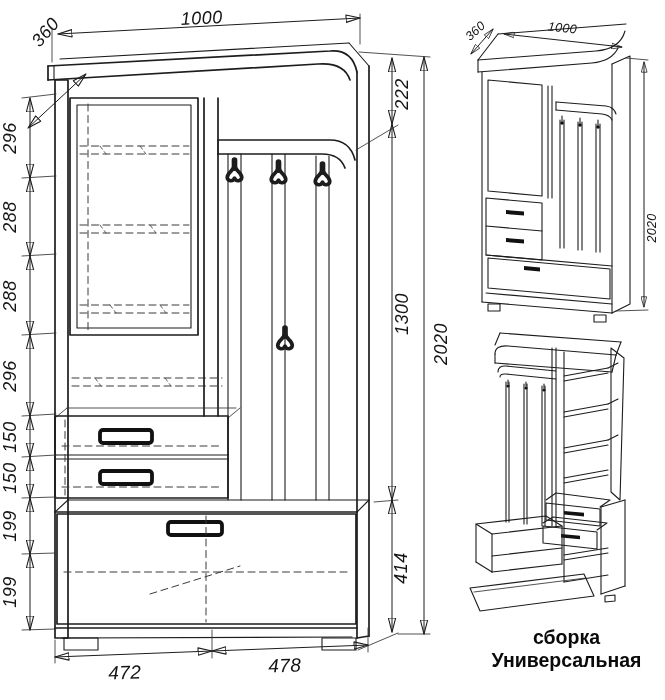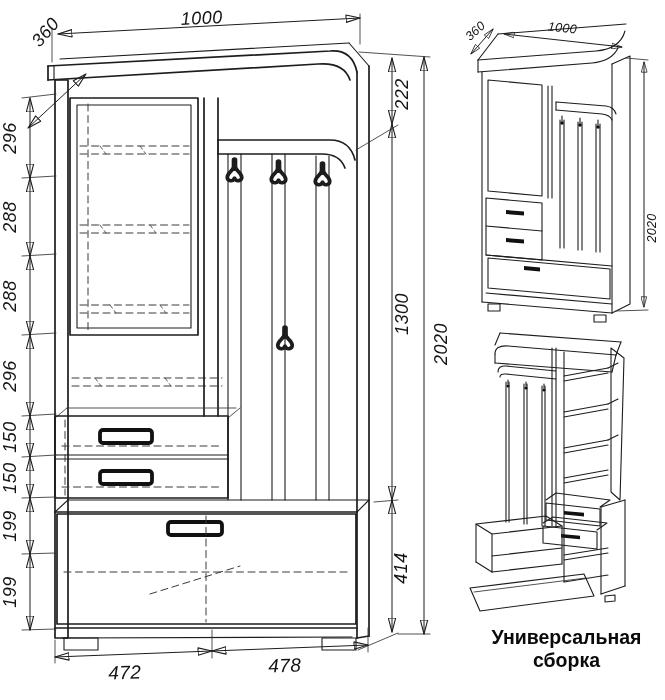--- a/index.html
+++ b/index.html
@@ -363,17 +363,17 @@
       </g>
 
       <g>
         <path class="w1" d="M2,258 L116,244 L126,266 L12,281 Z"></path>
         <line class="thin" x1="6" y1="262" x2="118" y2="248"></line>
       </g>
     </g>
   </svg>
 
   <div id="caption">
+    <div>сборка</div>
     <div>Универсальная</div>
-    <div>сборка</div>
   </div>
 
 </div>
 
 </body></html>

